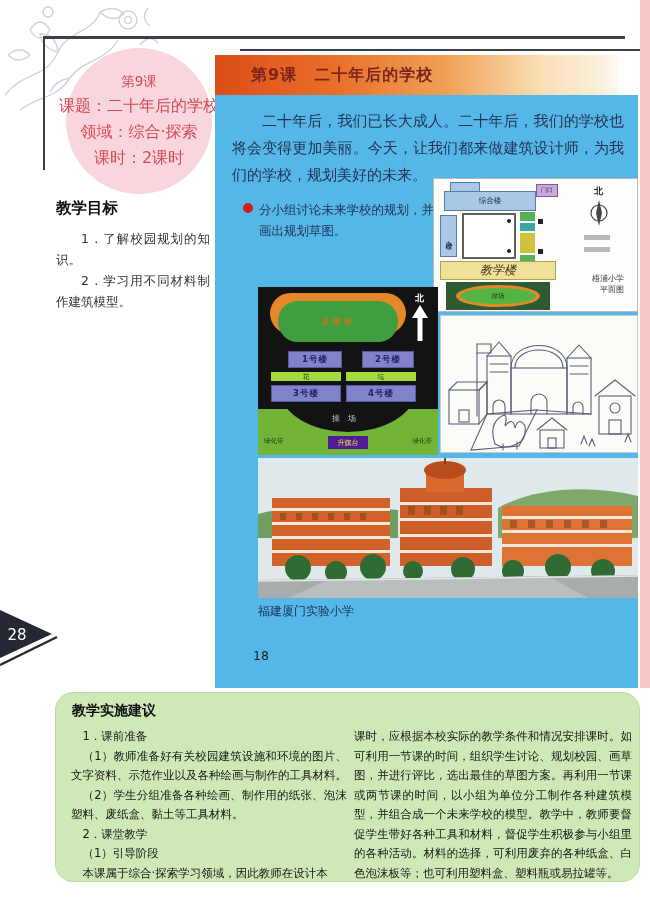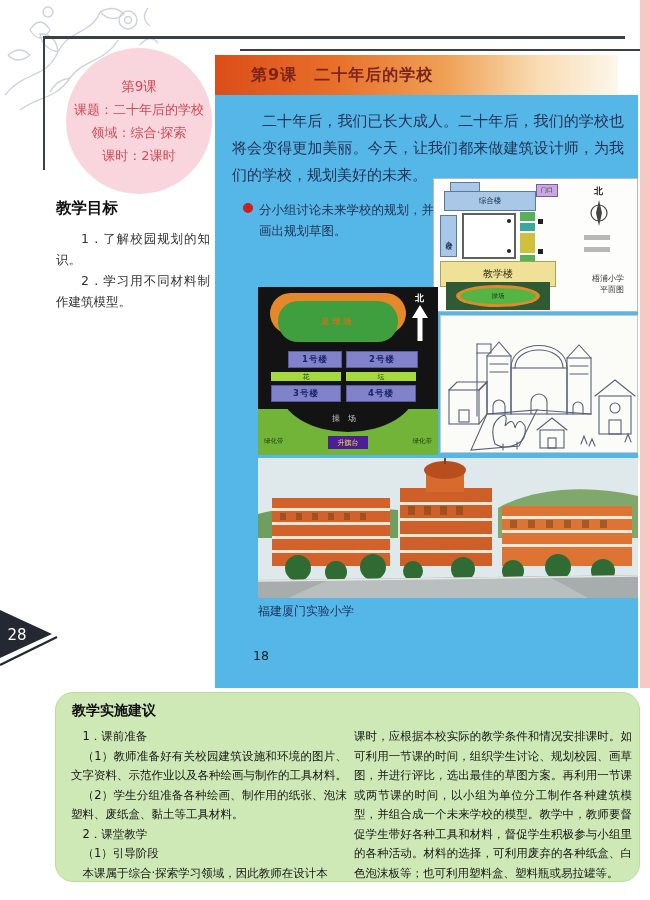--- a/index.html
+++ b/index.html
@@ -9,21 +9,21 @@
 
   
   .line-a{left:43px;top:36px;width:582px;height:3px;background:#3b4047;}
   .line-b{left:240px;top:49px;width:410px;height:2px;background:#3b4047;}
   .line-v{left:43px;top:36px;width:2px;height:134px;background:#3b4047;}
   .edge-band{right:0;top:0;width:10px;height:688px;background:#f6c9c5;}
 
   
   .badge{left:66px;top:48px;width:146px;height:146px;border-radius:50%;background:#f9d6dd;
          display:flex;flex-direction:column;justify-content:center;align-items:center;gap:5px;}
-  .badge div{color:#d14a55;font-size:13px;white-space:nowrap;}
+  .badge div{color:#d14a55;font-size:16px;white-space:nowrap;}
   .badge .b1{font-size:13.5px;}
 
   
   .objectives{left:56px;top:198px;width:154px;}
   .objectives .ob-title{font-size:15.5px;font-weight:bold;color:#111;margin-bottom:9px;}
   .objectives p{margin:0;font-size:12.5px;line-height:21px;color:#333;text-indent:2em;text-align:justify;}
 
   
   .tab28{left:0;top:608px;width:62px;height:62px;}
 
@@ -50,22 +50,22 @@
   .f1-gate{left:102px;top:5px;width:22px;height:13px;background:#c9aade;border:1px solid #7a5a9a;
     font-size:6px;color:#33204a;display:flex;align-items:center;justify-content:center;}
   .f1-bangong{left:6px;top:36px;width:17px;height:42px;font-size:7px;writing-mode:vertical-rl;letter-spacing:1px;}
   .f1-court{left:28px;top:34px;width:54px;height:46px;background:#fff;border:2px solid #5f5f5f;}
   .f1-dot{width:4px;height:4px;background:#222;border-radius:50%;}
   .f1-g1{left:86px;top:33px;width:15px;height:9px;background:#57b05a;}
   .f1-teal{left:86px;top:44px;width:15px;height:8px;background:#3aa8a0;}
   .f1-yel{left:86px;top:54px;width:15px;height:20px;background:#cfc13c;}
   .f1-g2{left:86px;top:76px;width:15px;height:8px;background:#57b05a;}
   .f1-wc{width:5px;height:5px;background:#222;}
-  .f1-jiaoxue{left:6px;top:82px;width:116px;height:26px;background:#efe198;border:1px solid #b0a24a;
-    font-size:10px;color:#3a3416;display:flex;align-items:center;justify-content:center;}
+  .f1-jiaoxue{left:6px;top:82px;width:116px;height:19px;background:#efe198;border:1px solid #b0a24a;
+    font-size:12px;color:#3a3416;display:flex;align-items:center;justify-content:center;font-style:italic;}
   .f1-play{left:12px;top:103px;width:104px;height:28px;background:#2e5b33;}
   .f1-track{left:10px;top:3px;width:84px;height:22px;background:#e4882a;border-radius:50%;}
   .f1-field{left:4px;top:3px;width:76px;height:16px;background:#55b544;border-radius:50%;
     font-size:6.5px;color:#1c3a12;display:flex;align-items:center;justify-content:center;}
   .f1-north{left:160px;top:6px;font-size:9px;color:#222;font-weight:bold;}
   .f1-compass{left:152px;top:18px;}
   .f1-leg{left:150px;height:5px;background:#9a9a9a;width:26px;opacity:.7;}
   .f1-cap{left:152px;top:94px;width:38px;font-size:8px;line-height:11px;color:#333;text-align:right;}
 
   
@@ -192,21 +192,21 @@
     <div class="f1-cap">梧浦小学平面图</div>
   </div>
 
   <div class="abs fig2">
     <div class="m-band"></div>
     <div class="m-bowl"></div>
     <div class="m-track">
       <div class="m-field">足球场</div>
     </div>
     <div class="m-bar" style="left:30px;top:64px;width:54px;">1号楼</div>
-    <div class="m-bar" style="left:88px;top:64px;width:72px;">2号楼</div>
+    <div class="m-bar" style="left:104px;top:64px;width:52px;">2号楼</div>
     <div class="m-strip" style="left:13px;top:85px;width:70px;">花</div>
     <div class="m-strip" style="left:88px;top:85px;width:70px;">坛</div>
     <div class="m-bar" style="left:13px;top:98px;width:70px;">3号楼</div>
     <div class="m-bar" style="left:88px;top:98px;width:70px;">4号楼</div>
     <div class="m-north">北</div>
     <svg class="m-arrow" width="16" height="36" viewBox="0 0 16 36">
       <polygon points="8,0 16,13 10.5,13 10.5,36 5.5,36 5.5,13 0,13" fill="#ffffff"></polygon>
     </svg>
     <div class="m-ground">操场</div>
     <div class="m-gl" style="left:6px;">绿化带</div>

